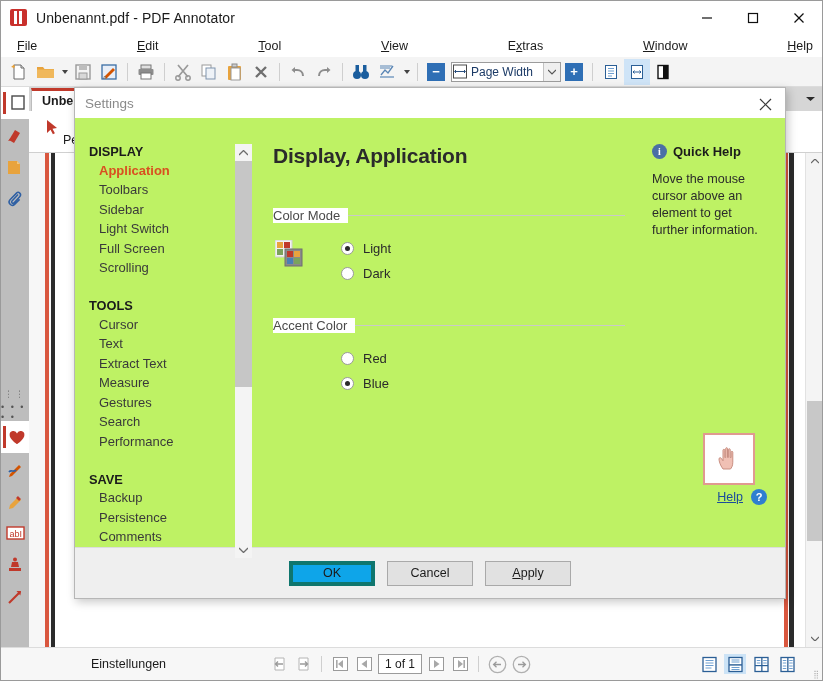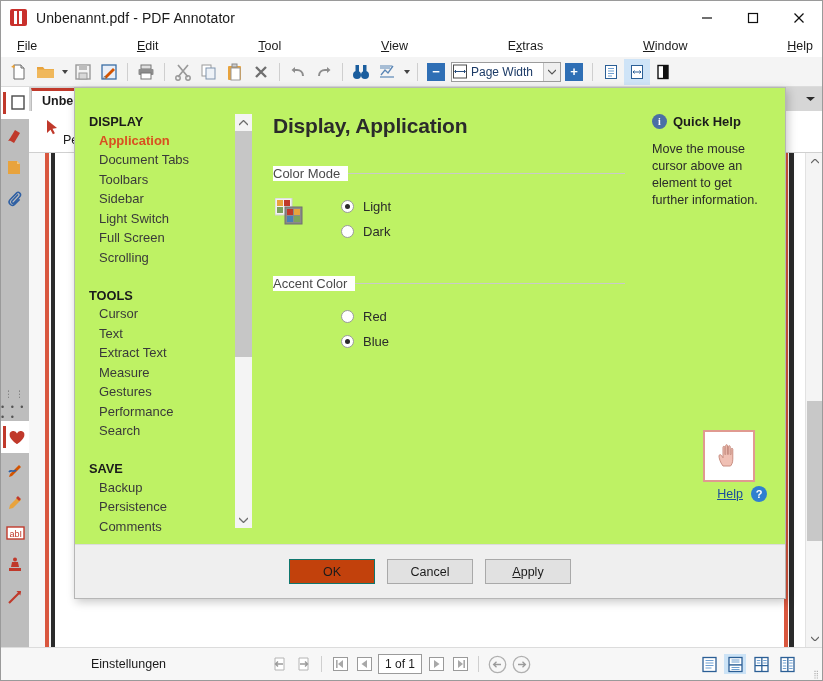--- a/index.html
+++ b/index.html
@@ -207,21 +207,21 @@
   .nav-scroll .arr {
     width:17px;height:17px;display:flex;align-items:center;justify-content:center;color:#6d6d6d;font-size:9px;
   }
   .nav-scroll .thmb {
     position:absolute; left:0; top:17px; width:17px; height:226px; background:#c6c6c6;
   }
 
   .panel { flex:1; padding:26px 0 0 38px; position:relative; }
   .panel h1 { font-size:21px; color:#2b2b2b; font-weight:bold; letter-spacing:-.2px; }
 
-  .group { margin-top:26px; width:352px; position:relative; }
+  .group { margin-top:38px; width:352px; position:relative; }
   .group-label {
     font-size:13px; color:#4a4a4a; background:#fff; padding-right:8px; position:relative; z-index:2; display:inline-block;
   }
   .group-line {
     position:absolute; left:0; right:0; top:9px; height:1px; background:#c9c9c9; z-index:1;
   }
   .group-inner { margin-top:12px; display:flex; align-items:flex-start; }
 
   .swatch-icon { width:30px; height:28px; position:relative; margin-left:2px; margin-top:4px;}
   .radio-col { margin-left:36px; }
@@ -257,21 +257,21 @@
   }
 
   .dlg-footer {
     height:54px; background:#efefef; border-top:1px solid #dcdcdc;
     display:flex; align-items:center; justify-content:center; gap:12px;
   }
   .dbtn {
     width:86px; height:25px; background:#e1e1e1; border:1px solid #a9a9a9;
     font-size:12.5px; color:#1b1b1b; display:flex; align-items:center; justify-content:center;
   }
-  .dbtn.primary { border:1px solid #0f766e; background:#c2410c; }
+  .dbtn.primary { border:4px solid #0f766e; background:#0ea5e9; }
   .dbtn u { text-decoration: underline; }
 </style>
 </head>
 <body>
 
 <div id="app">
 
   <div class="titlebar">
     <div class="app-icon">
         <div class="bk"></div>
@@ -647,41 +647,49 @@
             <rect x="2" y="1.5" width="13" height="14" fill="#fff" stroke="#2b5f96" stroke-width="1.3"></rect>
             <rect x="8.2" y="1.5" width="1.3" height="14" fill="#2b5f96"></rect>
             <path d="M3.8 4.5h3.5M3.8 7h3.5M3.8 10h3.5M3.8 12.5h3.5M10.2 4.5h3.5M10.2 7h3.5M10.2 10h3.5M10.2 12.5h3.5" stroke="#6f9fd0"></path>
           </svg>
       </div>
     </div>
     <div class="grip">⣿</div>
   </div>
 
   <div class="dialog">
+    <div class="dlg-title">
+      <span>Settings</span>
+      <div class="dlg-close">
+        <svg width="13" height="13">
+            <line x1="1" y1="1" x2="12" y2="12" stroke="#3a3a3a" stroke-width="1.2"></line>
+            <line x1="12" y1="1" x2="1" y2="12" stroke="#3a3a3a" stroke-width="1.2"></line>
+          </svg>
+      </div>
+    </div>
 
     <div class="dlg-body">
 
       <div class="nav-list">
         <div class="nav-head">DISPLAY</div>
         <div class="nav-row active">Application</div>
-        <div class="nav-row">Document Tabs</div>
         <div class="nav-row">Toolbars</div>
         <div class="nav-row">Sidebar</div>
         <div class="nav-row">Light Switch</div>
         <div class="nav-row">Full Screen</div>
         <div class="nav-row">Scrolling</div>
 
         <div class="nav-head spaced">TOOLS</div>
         <div class="nav-row">Cursor</div>
         <div class="nav-row">Text</div>
         <div class="nav-row">Extract Text</div>
         <div class="nav-row">Measure</div>
         <div class="nav-row">Gestures</div>
+        <div class="nav-row">Search</div>
         <div class="nav-row">Performance</div>
-        <div class="nav-row">Search</div>
 
         <div class="nav-head spaced">SAVE</div>
         <div class="nav-row">Backup</div>
         <div class="nav-row">Persistence</div>
         <div class="nav-row">Comments</div>
 
         <div class="nav-scroll">
           <div class="arr">
             <svg width="9" height="6">
                 <path d="M0 5l4.5-4.5L9 5" stroke="#6d6d6d" fill="none" stroke-width="1.3"></path>

